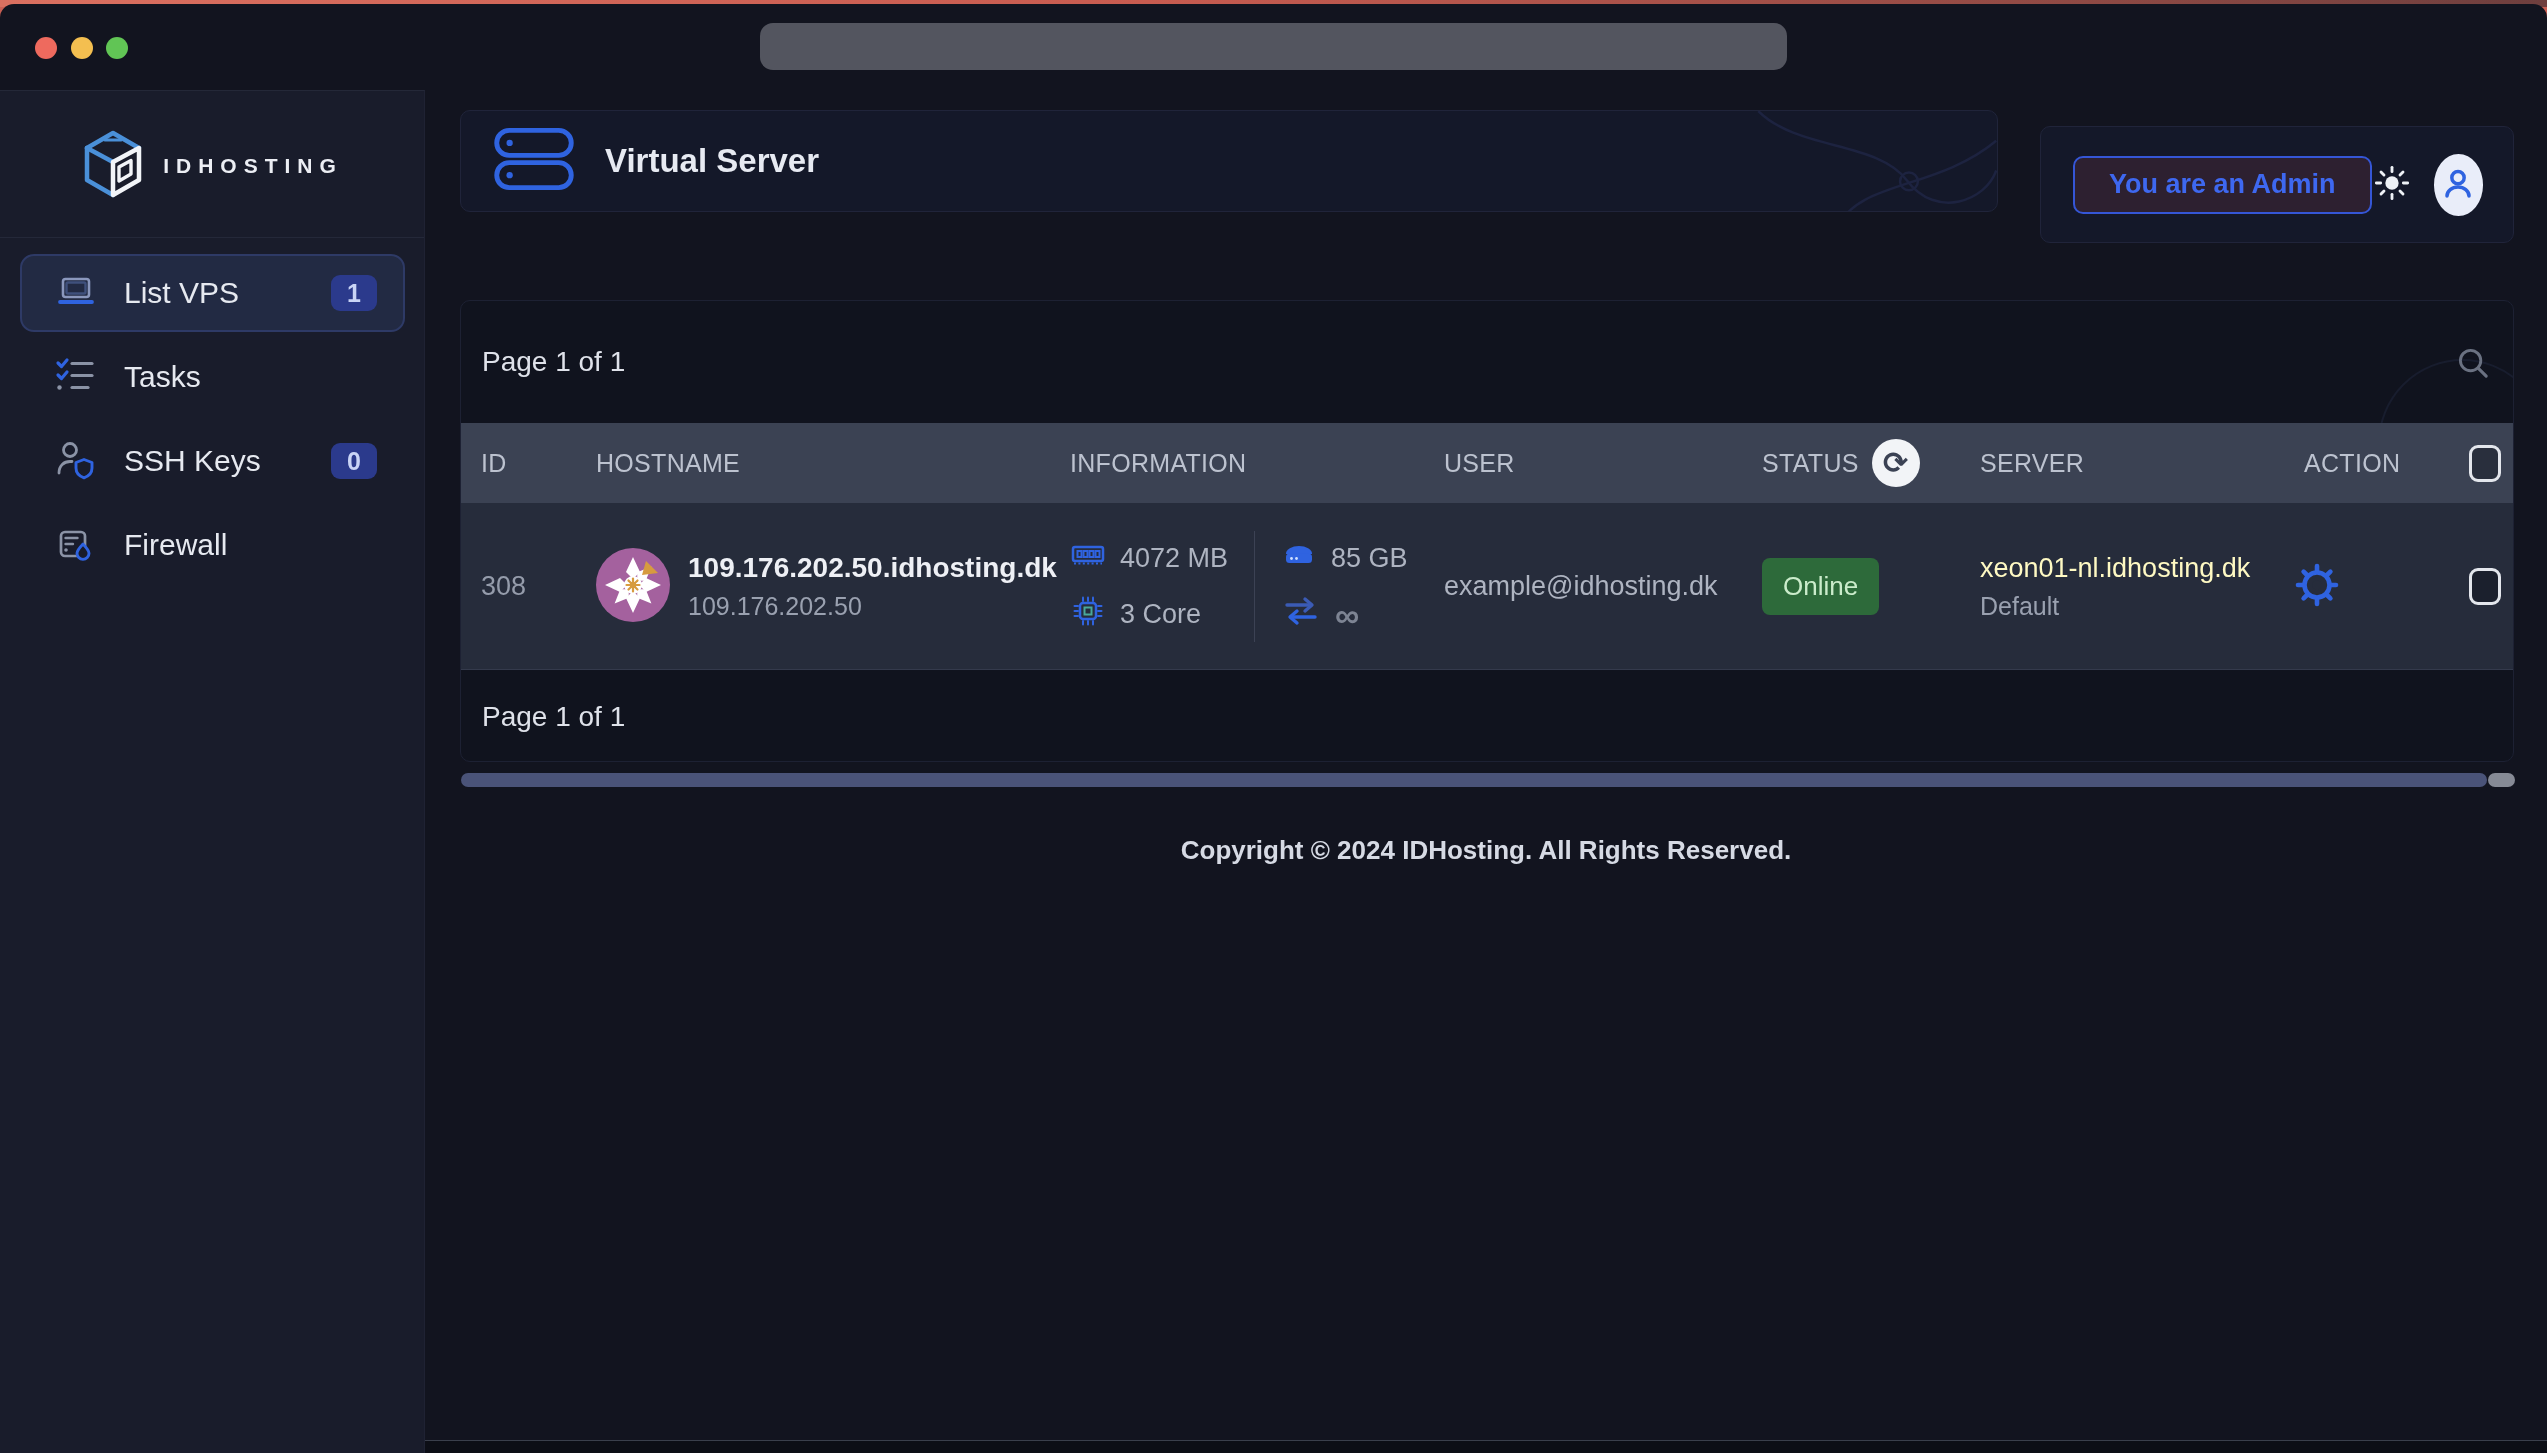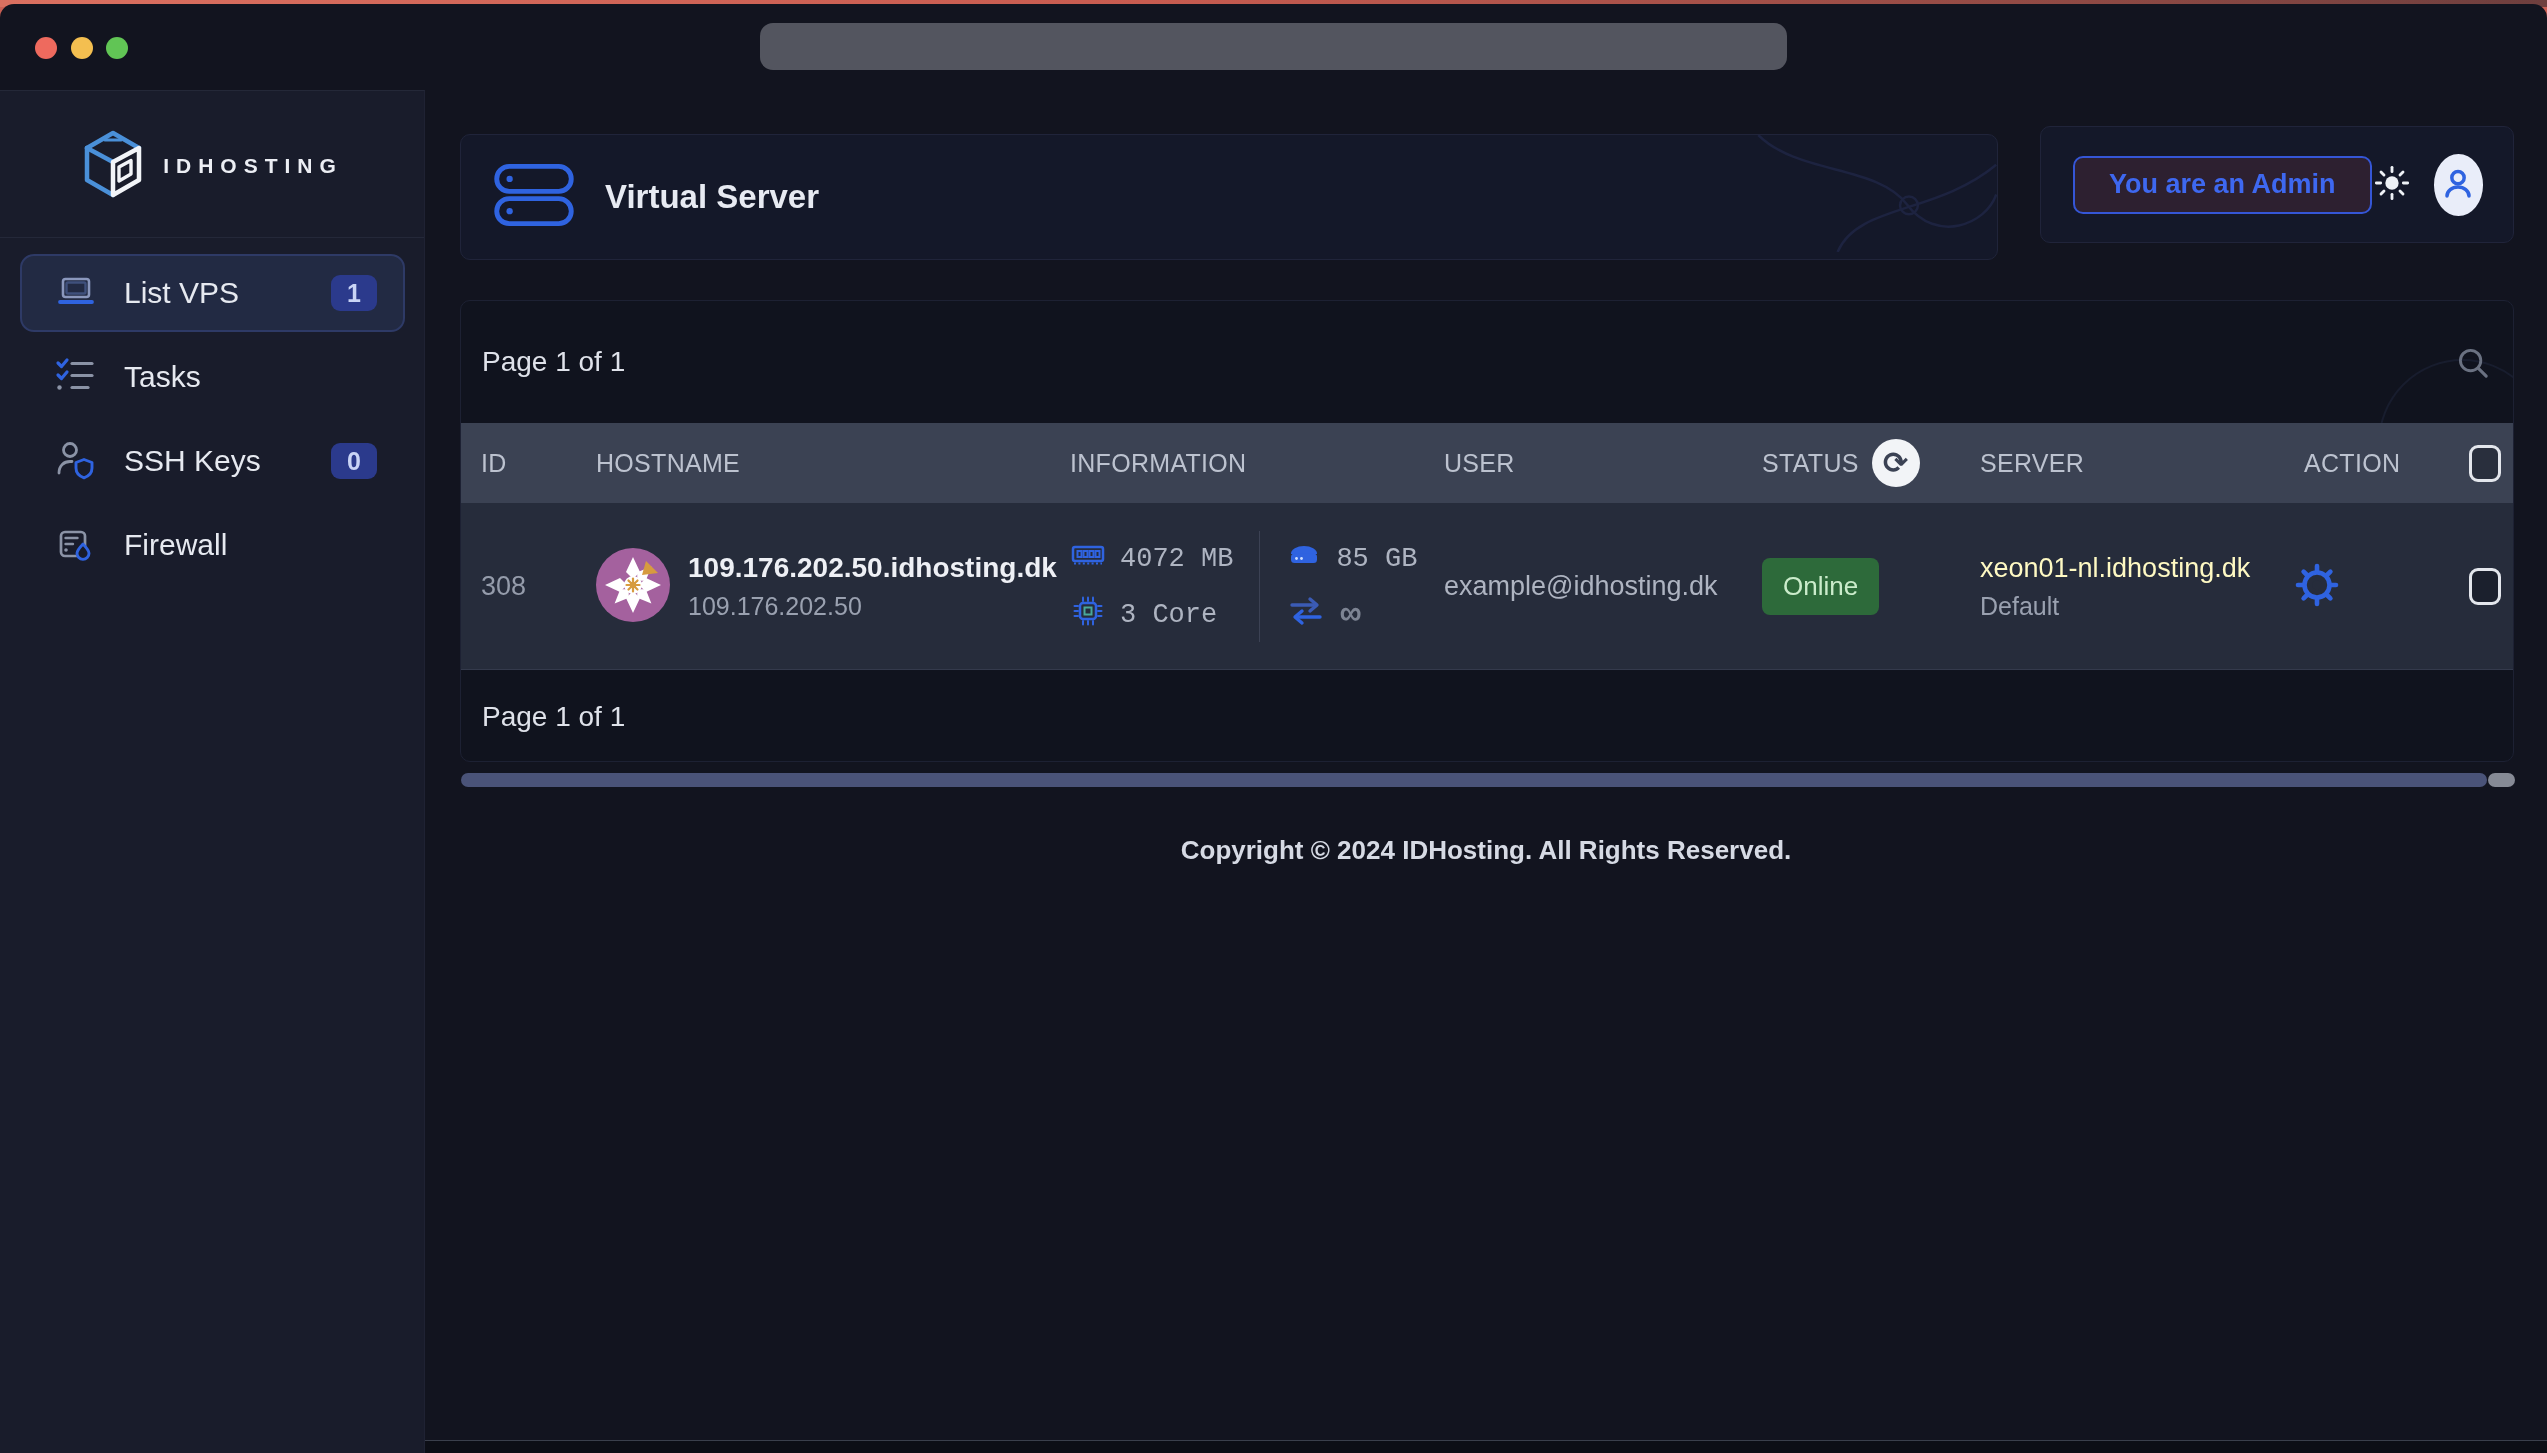--- a/index.html
+++ b/index.html
@@ -31,21 +31,21 @@
   .nav-item { height:78px; display:flex; align-items:center; padding-left:32px;
     border-radius:14px; border:2px solid transparent; cursor:pointer; }
   .nav-item.active { background:#222a43; border-color:#2e3a66; }
   .nav-icon { width:44px; height:44px; display:flex; align-items:center; justify-content:center; }
   .nav-label { margin-left:26px; font-size:30px; color:#e6e9f0; font-weight:500; }
   .nav-badge { margin-left:auto; margin-right:26px; min-width:46px; height:36px;
     background:#2b3a8c; color:#c9d4f6; font-size:25px; font-weight:600;
     border-radius:9px; display:flex; align-items:center; justify-content:center; padding:0 10px; }
 
   
-  .title-card { position:absolute; left:460px; top:134px; width:1538px; height:126px;
+  .title-card { position:absolute; left:460px; top:110px; width:1538px; height:102px;
     background:#141829; border:1px solid #20243a; border-radius:10px;
     display:flex; align-items:center; padding-left:30px; overflow:hidden; }
   .page-title { color:#e7eaf2; font-size:33px; font-weight:700; margin-left:28px; }
   .deco { position:absolute; right:0; top:0; pointer-events:none; }
 
   .admin-card { position:absolute; left:2040px; top:126px; width:474px; height:117px;
     background:#141829; border:1px solid #20243a; border-radius:10px;
     display:flex; align-items:center; padding:0 30px 0 32px; }
   .admin-btn { height:58px; padding:0 34px; background:#2d2030; border:2px solid #3556d6;
     border-radius:10px; color:#3e68f0; font-size:27px; font-weight:700;
@@ -90,21 +90,21 @@
   .id-text { color:#959cab; font-size:27px; }
   .host-wrap { display:flex; align-items:center; gap:18px; }
   .two-line { display:flex; flex-direction:column; justify-content:center; gap:8px; }
   .strong-line { color:#eef0f5; font-size:28px; font-weight:700; cursor:pointer; }
   .sub-line { color:#9aa1b0; font-size:25px; }
   .plain-line { color:#fef9c3; font-size:27px; }
 
   .info-wrap { display:flex; align-items:center; gap:26px; }
   .info-col { display:flex; flex-direction:column; gap:14px; }
   .info-line { display:flex; align-items:center; gap:14px; height:42px;
-    color:#aeb4c1; font-size:27px;font-family:Liberation Mono, monospace; }
+    color:#aeb4c1; font-size:27px; }
   .info-divider { width:1px; height:111px; background:#3c4254; }
   .infinity { color:#7d8493; font-size:34px; font-weight:700; line-height:1; }
 
   .user-text { color:#aeb4c1; font-size:27px; }
   .status-badge { background:#2d6a3a; color:#cbeccb; font-size:26px;
     padding:13px 21px; border-radius:8px; }
   .gear-btn { width:50px; height:50px; display:flex; align-items:center; justify-content:center; cursor:pointer; }
 
   .card-bottom { position:absolute; top:369px; left:0; width:100%; height:93px; }
   .page-label-b { position:absolute; left:21px; top:0; height:93px; display:flex;

